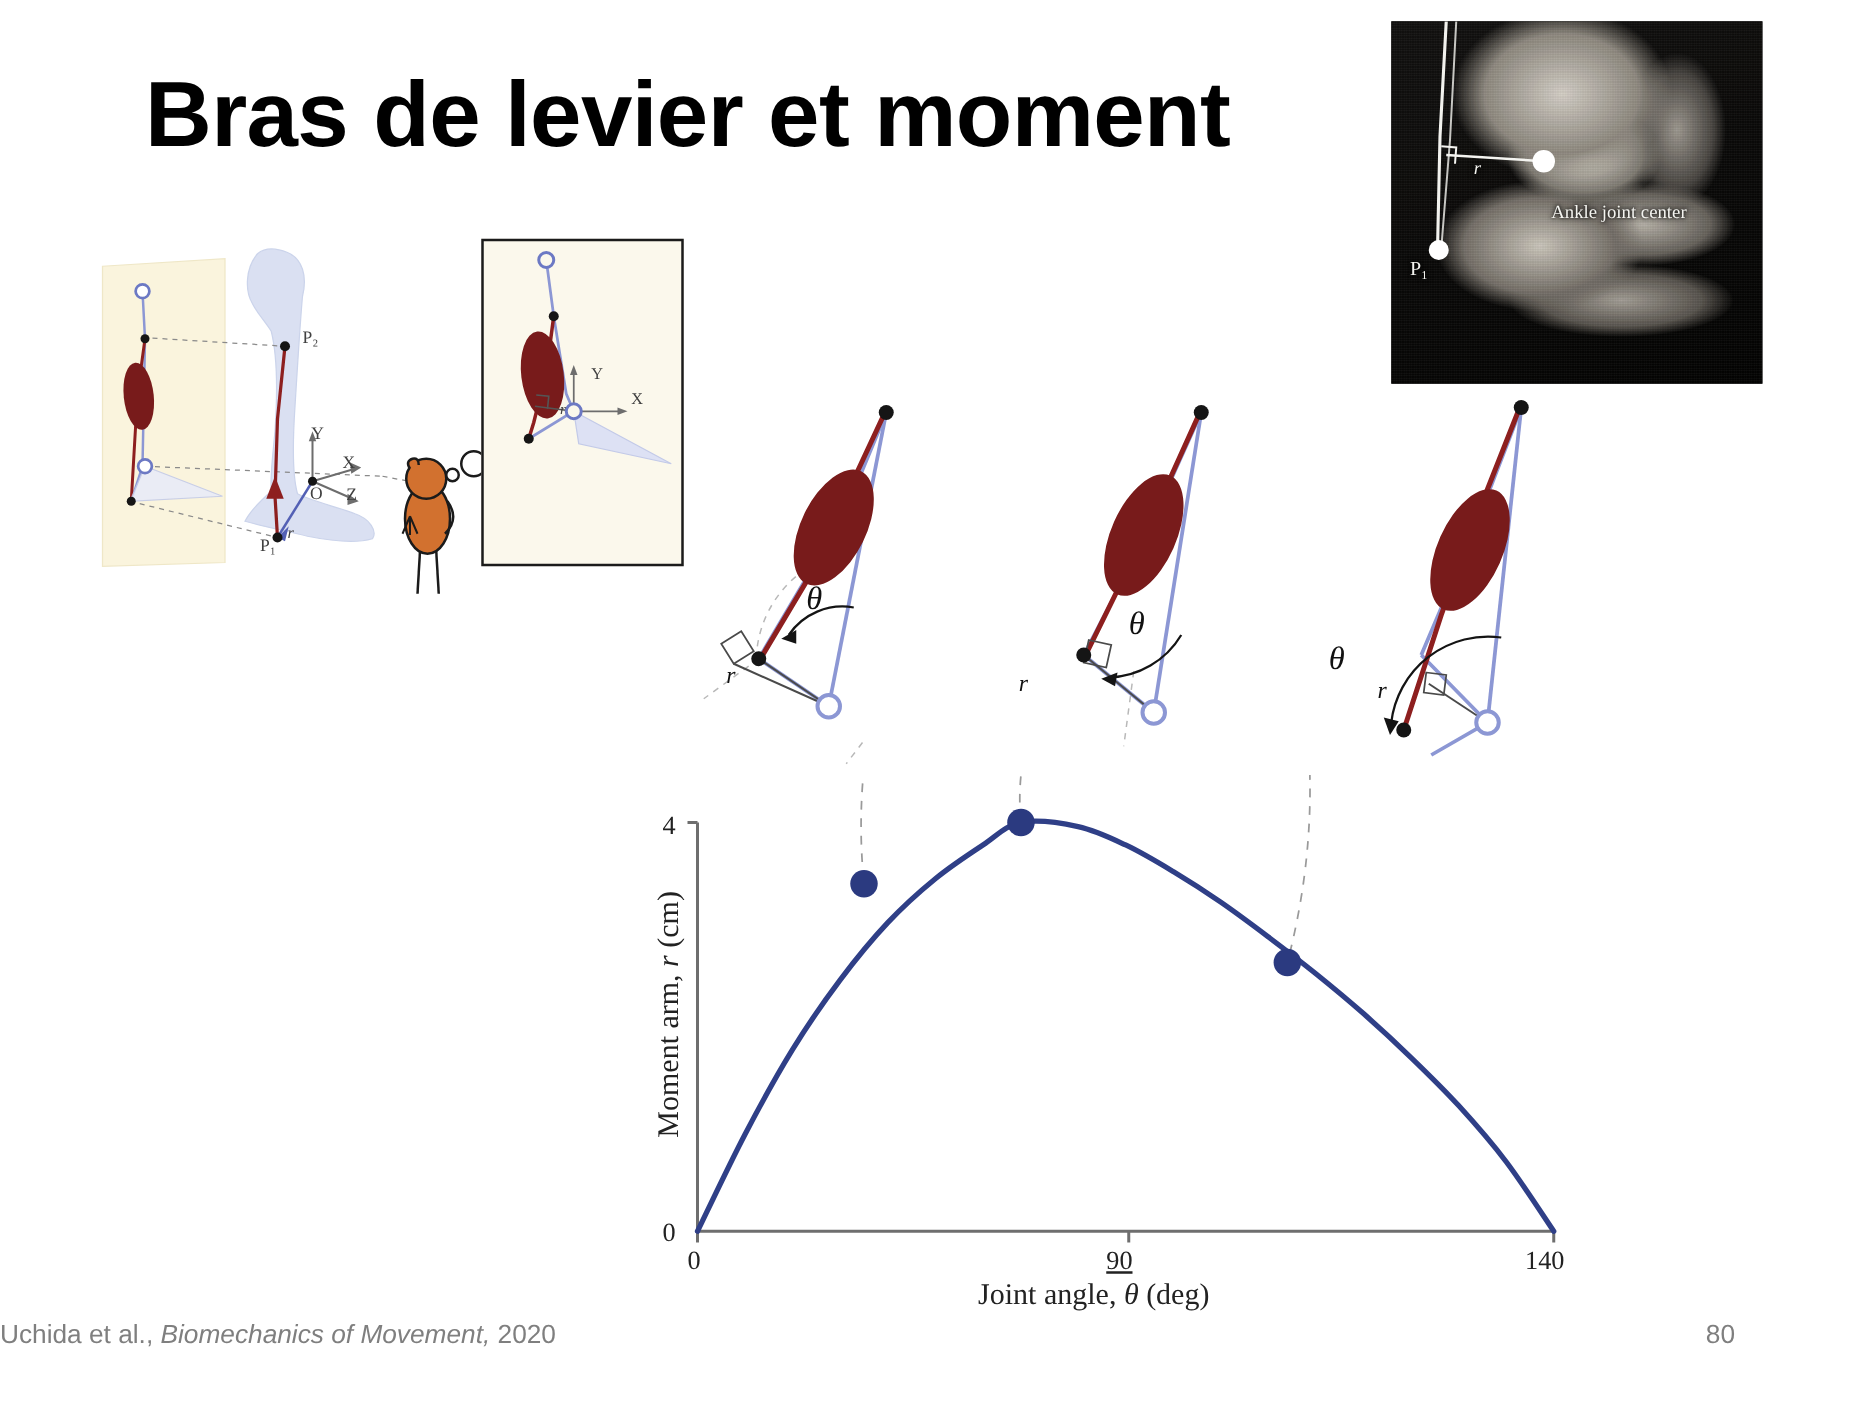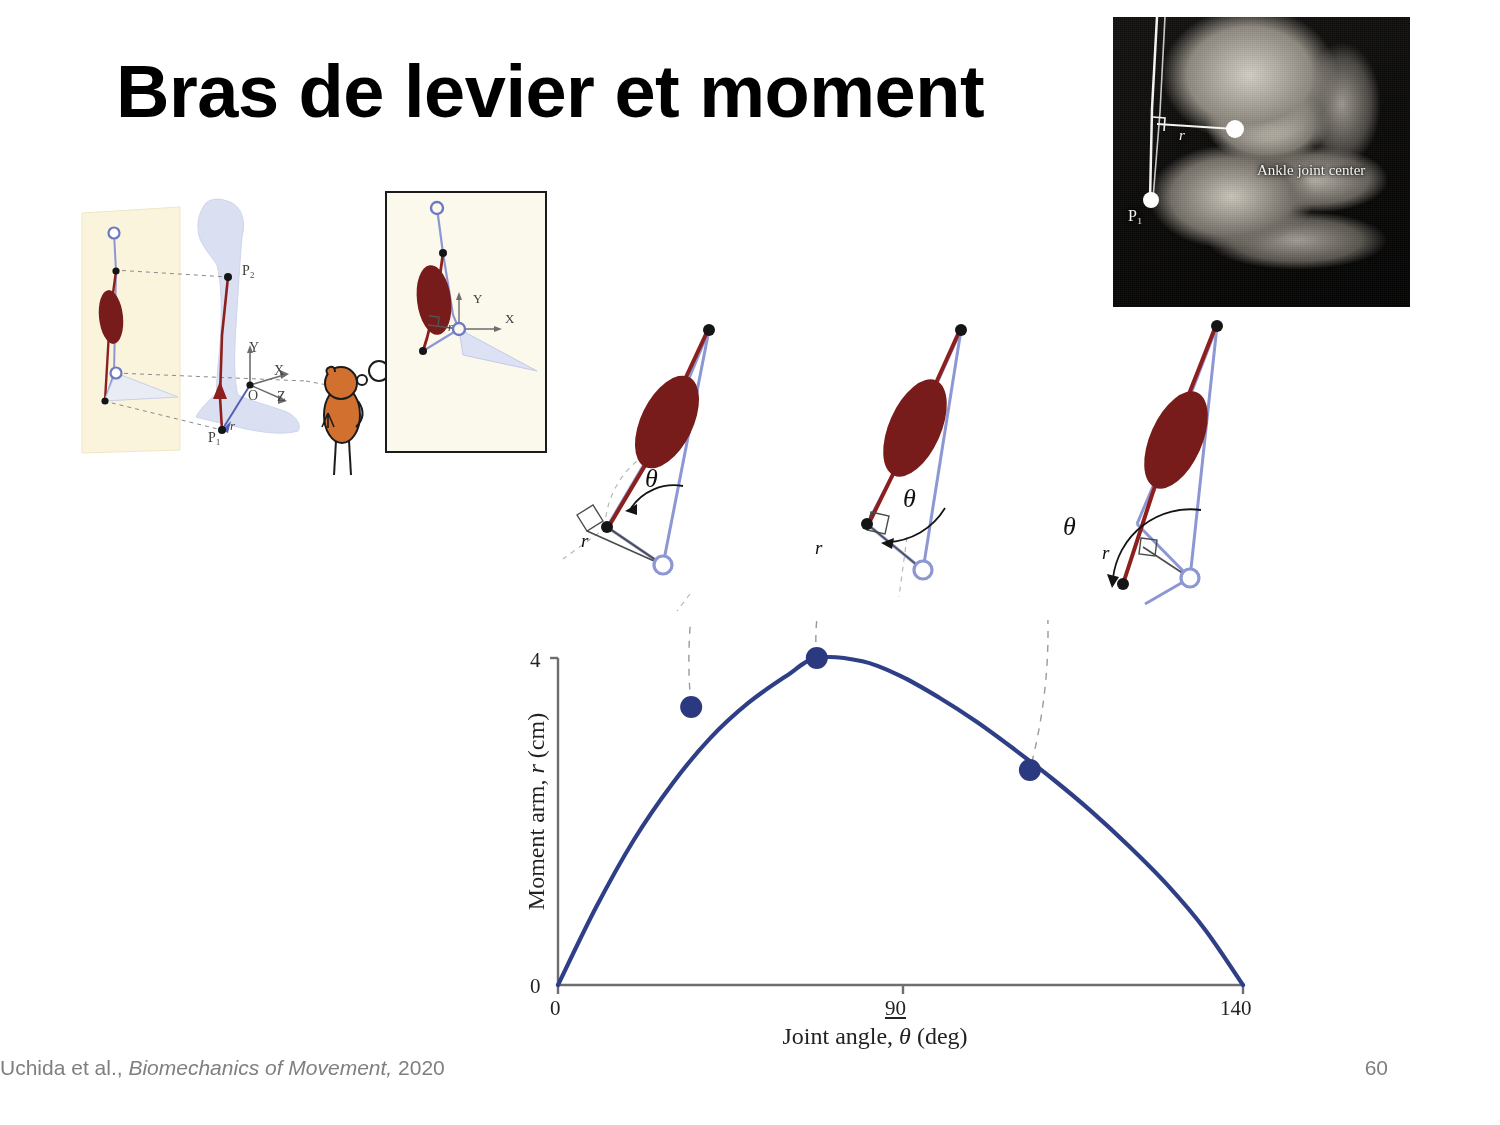--- a/index.html
+++ b/index.html
@@ -62,21 +62,21 @@
     opacity: .8;
   }
   #mri-panel svg { position: absolute; inset: 0; }
   .mri-label {
     position: absolute;
     color: #f4f4f0;
     font-family: "Liberation Serif", serif;
     text-shadow: 0 0 3px #000, 0 0 6px #000;
     white-space: nowrap;
   }
-  #mri-joint-center-label { left: 144px; top: 145px; font-size: 15px; text-align: right; }
+  #mri-joint-center-label { left: 128px; top: 145px; font-size: 15px; text-align: right; }
   #mri-p1-label { left: 15px; top: 190px; font-size: 16px; }
   #mri-r-label { left: 66px; top: 110px; font-size: 15px; font-style: italic; }
 
   
   #figure-3d {
     position: absolute;
     left: 70px;
     top: 185px;
     width: 320px;
     height: 295px;
@@ -395,13 +395,13 @@
   <div class="chart-txt" id="ytick-4">4</div>
   <div class="chart-txt" id="ytick-0">0</div>
   <div class="chart-txt" id="xtick-0">0</div>
   <div class="chart-txt" id="xtick-90">90</div>
   <div class="chart-txt" id="xtick-180">140</div>
   <div class="chart-txt" id="y-axis-title">Moment arm, <i>r</i> (cm)</div>
   <div class="chart-txt" id="x-axis-title">Joint angle, <i>θ</i> (deg)</div>
 </div>
 
 <div id="footer-citation"><span>Uchida et al., </span><em>Biomechanics of Movement,</em><span> 2020</span></div>
-<div id="slide-number">60</div>
+<div id="slide-number">80</div>
 
 </body></html>

